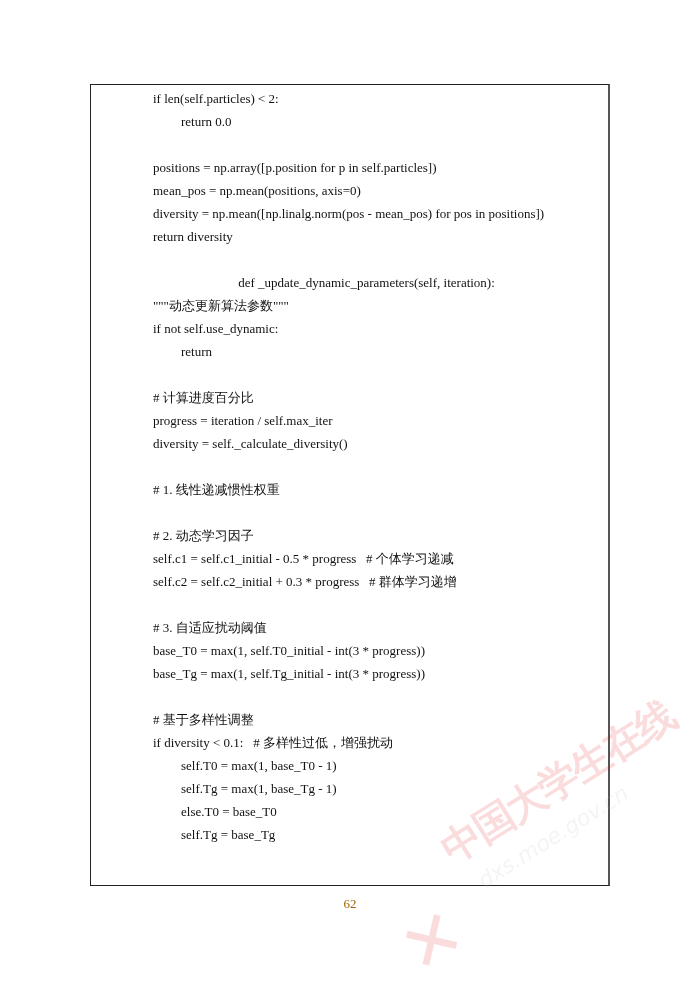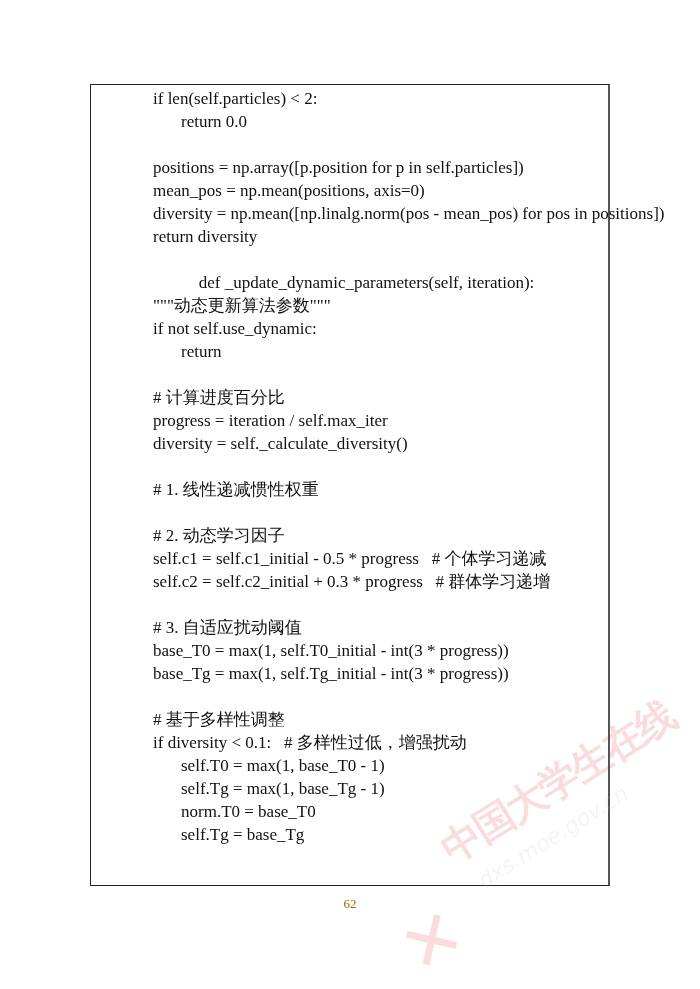--- a/index.html
+++ b/index.html
@@ -34,21 +34,21 @@
     }
     .code-lines {
       position: absolute;
       left: 0;
       top: 2px;
       right: 0;
     }
     .code-line {
       height: 23px;
       line-height: 23px;
-      font-size: 17px;
+      font-size: 13px;
       white-space: pre;
       position: relative;
     }
     .indent-0 { padding-left: 34px; text-align: center; }
     .indent-1 { padding-left: 62px; }
     .indent-2 { padding-left: 90px; }
     .page-number {
       position: absolute;
       left: 0; right: 0;
       top: 896px;
@@ -134,21 +134,21 @@
         <div class="code-line indent-1">self.c2 = self.c2_initial + 0.3 * progress   # 群体学习递增</div>
         <div class="code-line indent-0"></div>
         <div class="code-line indent-1"># 3. 自适应扰动阈值</div>
         <div class="code-line indent-1">base_T0 = max(1, self.T0_initial - int(3 * progress))</div>
         <div class="code-line indent-1">base_Tg = max(1, self.Tg_initial - int(3 * progress))</div>
         <div class="code-line indent-0"></div>
         <div class="code-line indent-1"># 基于多样性调整</div>
         <div class="code-line indent-1">if diversity &lt; 0.1:   # 多样性过低，增强扰动</div>
         <div class="code-line indent-2">self.T0 = max(1, base_T0 - 1)</div>
         <div class="code-line indent-2">self.Tg = max(1, base_Tg - 1)</div>
-        <div class="code-line indent-2">norm.T0 = base_T0</div>
+        <div class="code-line indent-2">else.T0 = base_T0</div>
         <div class="code-line indent-2">self.Tg = base_Tg</div>
       </div>
   </div>
 
   <div class="page-number">62</div>
 
   <div class="watermark">
     <div class="wm-logo">✕</div>
     <div class="wm-title">中国大学生在线</div>
     <div class="wm-url">dxs.moe.gov.cn</div>

